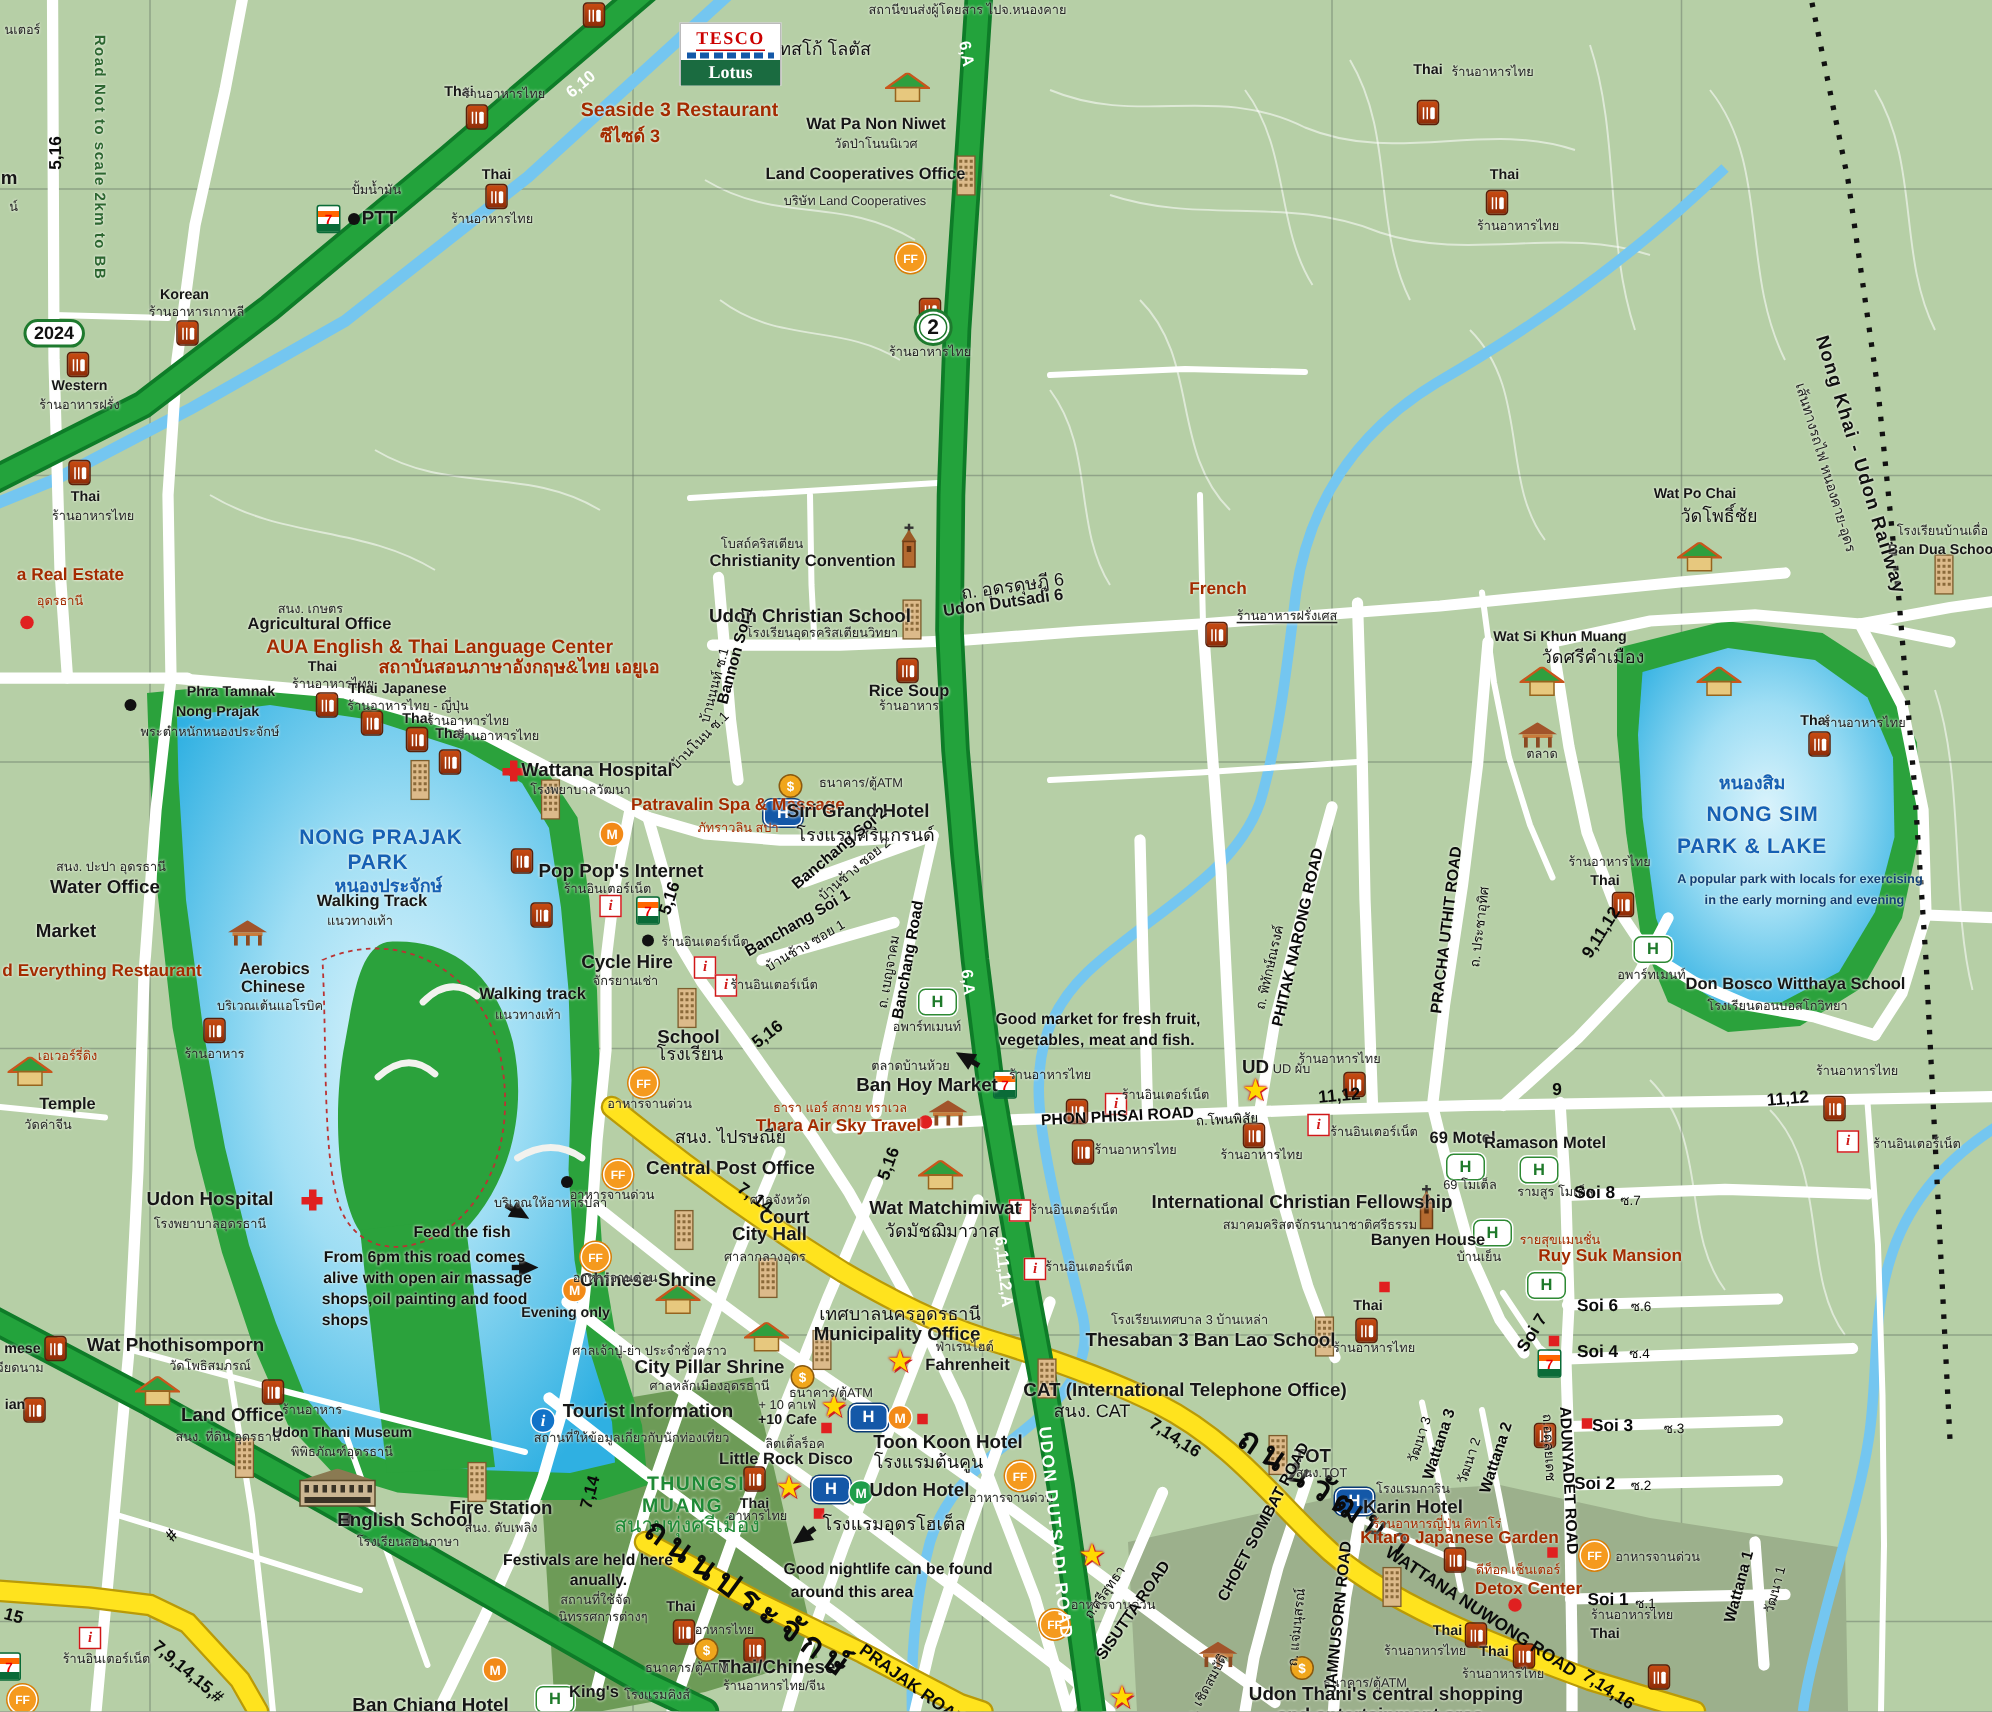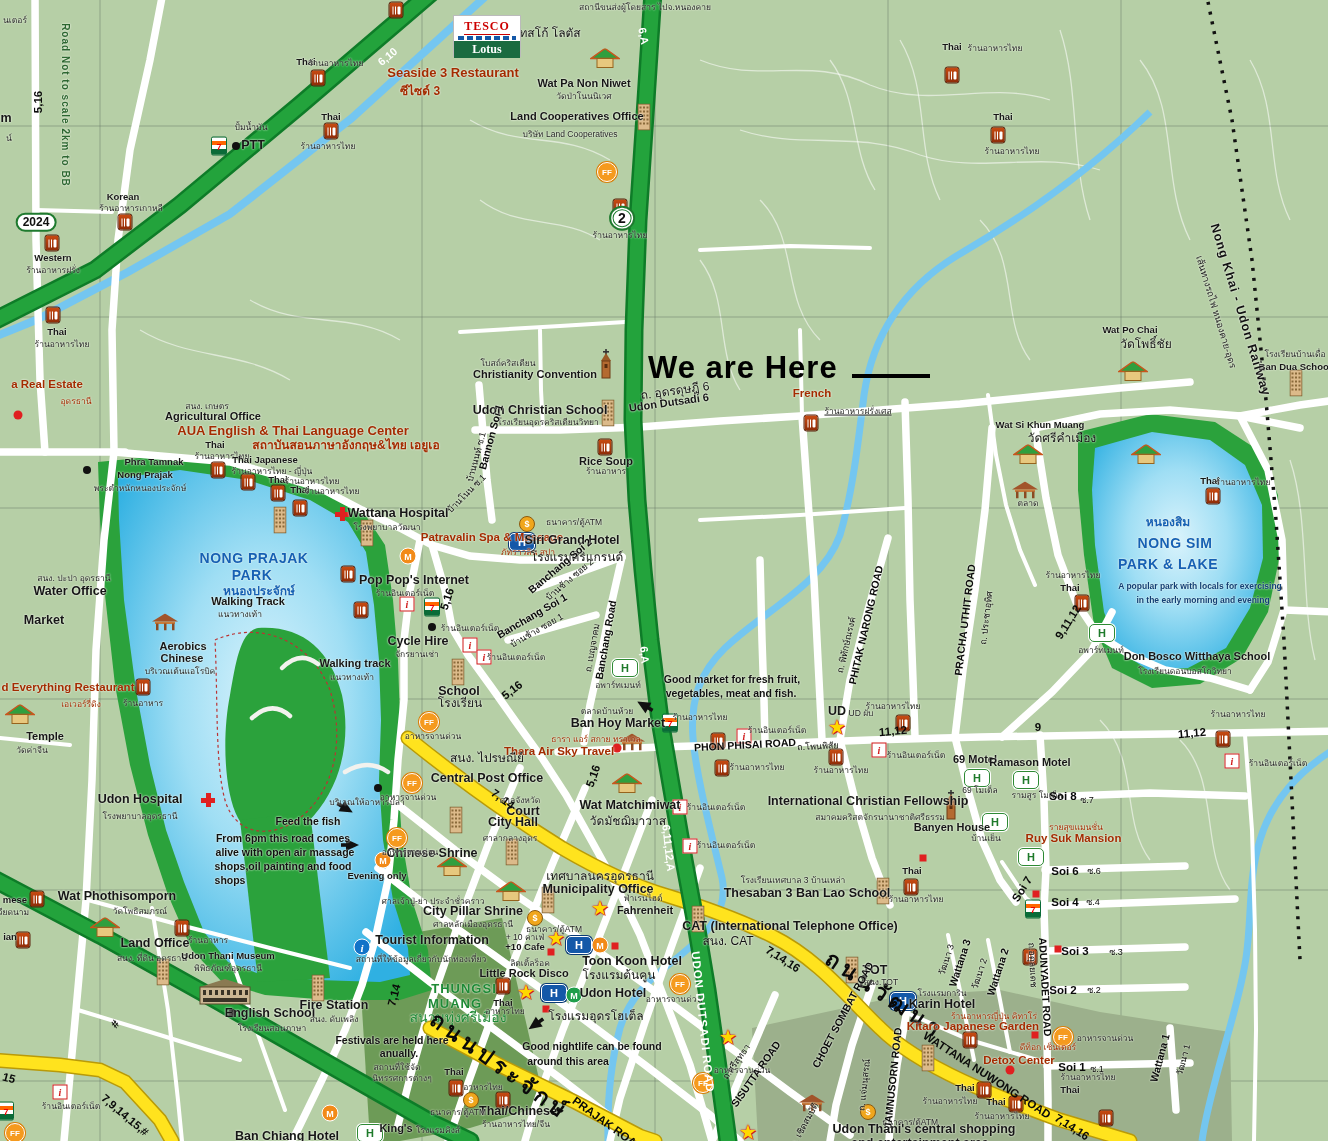--- a/index.html
+++ b/index.html
@@ -8,21 +8,21 @@
   #labels,#icons{position:absolute;left:0;top:0;width:100%;height:100%;}
   .lbl{position:absolute;transform:translate(-50%,-50%);white-space:nowrap;line-height:1.05;text-align:center;
        text-shadow:0 0 2px rgba(248,252,242,.85),0 0 2px rgba(248,252,242,.6);}
   .en{font-weight:bold;font-size:11px;color:#161616;}
   .ens{font-weight:bold;font-size:9.5px;color:#161616;}
   .enl{font-weight:bold;font-size:12.5px;color:#161616;}
   .th{font-size:8.5px;color:#262626;}
   .thl{font-size:12px;color:#111;}
   .red{font-weight:bold;font-size:11.5px;color:#a32b00;}
   .redl{font-weight:bold;font-size:13px;color:#a32b00;}
-  .redth{font-size:8.5px;color:#a32b00;margin-left:36px;}
+  .redth{font-size:8.5px;color:#a32b00;}
   .redthl{font-weight:bold;font-size:12px;color:#a32b00;}
   .blue{font-weight:bold;font-size:14px;color:#1660b4;letter-spacing:.5px;}
   .blueth{font-weight:bold;font-size:12px;color:#1660b4;}
   .grn{font-weight:bold;font-size:13px;color:#1e8a36;letter-spacing:1px;}
   .grnth{font-size:14px;color:#1e8a36;}
   .note{font-weight:bold;font-size:10.5px;color:#111;}
   .nsn{font-weight:bold;font-size:8.5px;color:#123f75;}
   .wg{font-weight:bold;font-size:11px;color:#fff;text-shadow:none;}
   .wgl{font-weight:bold;font-size:11.5px;color:#fff;letter-spacing:1px;text-shadow:none;}
   .rb{font-weight:bold;font-size:11.5px;color:#0a0a0a;text-shadow:none;}
@@ -871,21 +871,21 @@
       <div class="lbl en" style="left: 248px; top: 602px;">Walking Track</div>
       <div class="lbl th" style="left: 240px; top: 614px;">แนวทางเท้า</div>
       <div class="lbl en" style="left: 183px; top: 647px;">Aerobics</div>
       <div class="lbl en" style="left: 182px; top: 659px;">Chinese</div>
       <div class="lbl th" style="left: 180px; top: 671px;">บริเวณเต้นแอโรบิค</div>
       <div class="lbl en" style="left: 355px; top: 664px;">Walking track</div>
       <div class="lbl th" style="left: 352px; top: 677px;">แนวทางเท้า</div>
       <div class="lbl th" style="left: 74px; top: 578px;">สนง. ปะปา อุดรธานี</div>
       <div class="lbl enl" style="left: 70px; top: 592px;">Water Office</div>
       <div class="lbl enl" style="left: 44px; top: 621px;">Market</div>
-      <div class="lbl red" style="left: 68px; top: 687px;">d Everything Restaurant</div>
+      <div class="lbl red" style="left: 68px; top: 648px;">d Everything Restaurant</div>
       <div class="lbl redth" style="left: 45px; top: 704px;">เอเวอร์รี่ดิง</div>
       <div class="lbl th" style="left: 143px; top: 703px;">ร้านอาหาร</div>
       <div class="lbl en" style="left: 45px; top: 737px;">Temple</div>
       <div class="lbl th" style="left: 32px; top: 750px;">วัดค่าจีน</div>
       <div class="lbl enl" style="left: 140px; top: 800px;">Udon Hospital</div>
       <div class="lbl th" style="left: 140px; top: 816px;">โรงพยาบาลอุดรธานี</div>
       <div class="lbl note" style="left: 308px; top: 822px;">Feed the fish</div>
       <div class="lbl th" style="left: 367px; top: 802px;">บริเวณให้อาหารปลา</div>
       <div class="lbl note" style="left: 283px; top: 839px;">From 6pm this road comes</div>
       <div class="lbl note" style="left: 285px; top: 853px;">alive with open air massage</div>
@@ -1117,14 +1117,13 @@
       <div class="lbl rail" style="left: 1240px; top: 310px; transform: translate(-50%, -50%) rotate(73deg);">Nong Khai - Udon Railway</div>
       <div class="lbl railth" style="left: 1216px; top: 312px; transform: translate(-50%, -50%) rotate(73deg);">เส้นทางรถไฟ หนองคาย-อุดร</div>
     </div>
 
   <div id="tesco">
     <div class="t1">TESCO</div>
     <div class="dash"></div>
     <div class="t2">Lotus</div>
   </div>
 
-  <div id="wah"><span>We are Here</span><span class="line"></span></div>
 </div>
 
 </body></html>

